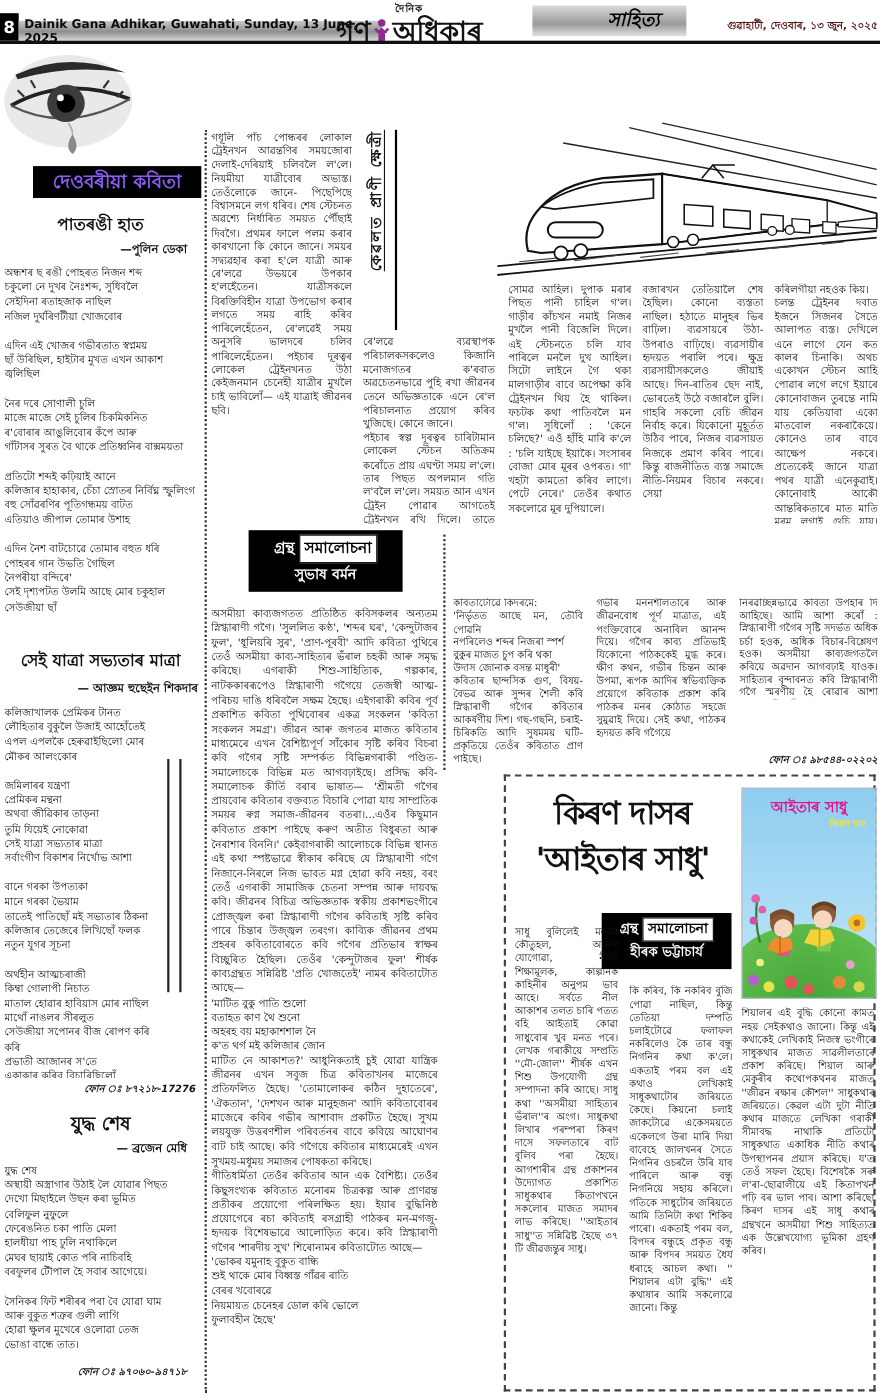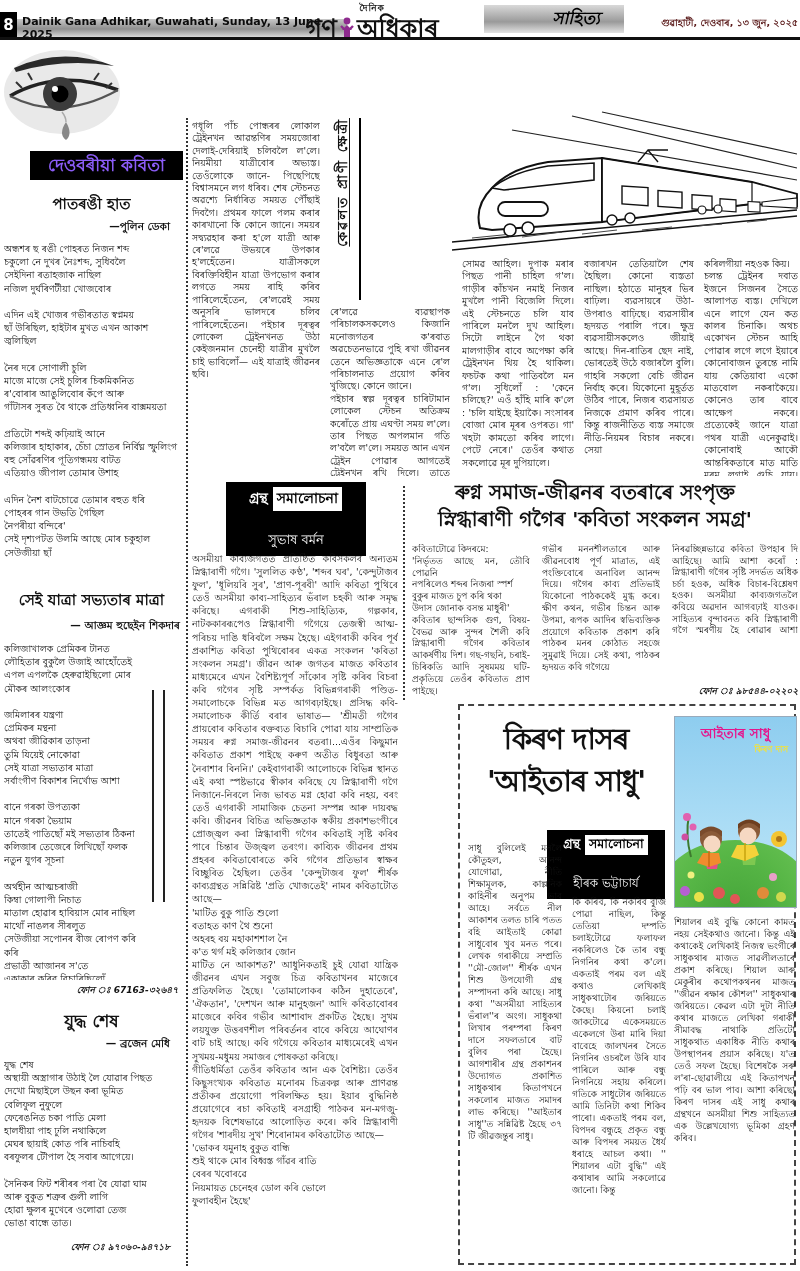--- a/index.html
+++ b/index.html
@@ -43,21 +43,21 @@
   .vdot{border-left:2px dotted #333;}
   
   .vbox{left:323px;top:118px;width:36px;height:182px;border-right:2px solid #000;
         display:flex;align-items:flex-start;justify-content:center;}
   .vbox span{writing-mode:vertical-rl;transform:rotate(180deg);font-weight:bold;
              font-size:13.5px;text-decoration:underline;letter-spacing:2px;}
   
   .badge{background:#000;color:#fff;text-align:center;padding:4px 5px 5px;box-sizing:border-box;}
   .badge .l1{font-size:14px;font-weight:bold;display:flex;align-items:center;justify-content:center;gap:4px;}
   .badge .inv{background:#fff;color:#000;padding:0 4px;border:1px solid #000;}
-  .badge .l2{font-size:13px;font-weight:normal;margin-top:18px;}
+  .badge .l2{font-size:13px;font-weight:bold;margin-top:0;}
   .rheadline{font-size:20px;font-weight:bold;text-align:center;line-height:27px;}
   
   .kbox{left:458px;top:704px;width:338px;height:561px;border:2px dashed #444;box-sizing:border-box;}
   .kheadline{font-size:29px;font-weight:bold;text-align:center;line-height:42px;letter-spacing:-1px;}
   
   .cover{left:674px;top:716px;width:121px;height:190px;
          background:linear-gradient(180deg,#8ecdef 0%,#aadcf5 55%,#bfe6f7 100%);
          overflow:hidden;border:1px solid #9ab;}
   .cover .ct{position:absolute;top:6px;left:0;width:100%;text-align:center;
              color:#e5158c;font-weight:bold;font-size:13.5px;}
@@ -168,21 +168,21 @@
 সেউজীয়া সপোনৰ বীজ ৰোপণ কৰি কৰি
 প্ৰভাতী আজানৰ স'তে
 একাকাৰ কৰিব বিচাৰিছিলোঁ
 'তেজৰে কমলাপতি পৰভাতে নিন্দ...'
 
 মোৰ ঘৰ্মাক্ত ইতিহাসৰ
 বিৱৰ্ণ পাতবোৰ লুটিয়ালে পাৰা
 সেউজ বিপ্লৱৰ এধনি নীলনদ
 যাৰ ফচল—
       এতিয়া নন্দন-বন্দন পথাৰ।</div>
-  <div class="abs pphone right" style="left:0;top:983px;width:178px;">ফোন ঃ 67163-৩২৬৪৭</div>
+  <div class="abs pphone right" style="left:0;top:983px;width:178px;">ফোন ঃ ৮৭২১৮-17276</div>
   <div class="abs dblrule" style="left:152px;top:690px;height:212px;"></div>
 
   <div class="abs ptitle center" style="left:0;top:1008px;width:183px;font-size:17px;">যুদ্ধ শেষ</div>
   <div class="abs pbyline right" style="left:0;top:1036px;width:170px;">— ব্ৰজেন মেধি</div>
   <div class="abs pbody pre" style="left:4px;top:1058px;width:178px;height:178px;">যুদ্ধ শেষ
 অস্থায়ী অস্ত্ৰাগাৰ উঠাই লৈ যোৱাৰ পিছত
 দেখো মিছাইলে উছন কৰা ভূমিত
 বেলিফুল নুফুলে
 ফেৰেঙনিত চকা পাতি মেলা
 হালধীয়া পাহ ঢুলি নথাকিলে
@@ -236,24 +236,20 @@
   <div class="abs jtext pre" style="left:584px;top:258px;width:110px;height:218px;">বজাৰখন তেতিয়ালৈ শেষ হৈছিল। কোনো ব্যস্ততা নাছিল। হঠাতে মানুহৰ ভিৰ বাঢ়িল। ব্যৱসায়ৰে উঠা-উপৰাও বাঢ়িছে। ব্যৱসায়ীৰ হৃদয়ত পৰালি পৰে। ক্ষুদ্ৰ ব্যৱসায়ীসকলেও জীয়াই আছে। দিন-ৰাতিৰ ছেদ নাই, ভোৰতেই উঠে বজাৰলৈ বুলি। গাহৰি সকলো বেচি জীৱন নিৰ্বাহ কৰে। যিকোনো মুহূৰ্তত উঠিব পাৰে, নিজৰ ব্যৱসায়ত নিজকে প্ৰমাণ কৰিব পাৰে। কিন্তু ৰাজনীতিত ব্যস্ত সমাজে নীতি-নিয়মৰ বিচাৰ নকৰে। সেয়া</div>
   <div class="abs jtext pre" style="left:704px;top:258px;width:94px;height:218px;">কৰিলগীয়া নহওক কিয়।
           চলন্ত ট্ৰেইনৰ দবাত ইজনে সিজনৰ সৈতে আলাপত ব্যস্ত। দেখিলে এনে লাগে যেন কত কালৰ চিনাকি। অথচ একোখন স্টেচন আহি পোৱাৰ লগে লগে ইয়াৰে কোনোবাজন তুৰন্তে নামি যায় কেতিয়াবা একো মাতবোল নকৰাকৈয়ে। কোনেও তাৰ বাবে আক্ষেপ নকৰে। প্ৰত্যেকেই জানে যাত্ৰা পথৰ যাত্ৰী এনেকুৱাই। কোনোবাই আকৌ আন্তৰিকতাৰে মাত মাতি মৰম লগাই গুচি যায়। সময়ে সৰকায়। এৰা-এৰি হৈ পৰে অনিবাৰ্য। তাৰ মাজতে অলপ সময়। সেই সময়খিনিকে উমাল কৰি তুলিব পৰাটোৱেই সমুহীয়া যাত্ৰাৰ সাৰ্থকতা।</div>
 
   <div class="abs badge" style="left:226px;top:482px;width:140px;">
     <div class="l1">
       <span>গ্ৰন্থ</span>
       <span class="inv">সমালোচনা</span>
     </div>
     <div class="l2">সুভাষ বৰ্মন</div>
-  </div>
-  <div class="abs rheadline" style="left:392px;top:479px;width:406px;">
-    <div>ৰুগ্ন সমাজ-জীৱনৰ বতৰাৰে সংপৃক্ত</div>
-    <div>স্নিগ্ধাৰাণী গগৈৰ 'কবিতা সংকলন সমগ্ৰ'</div>
   </div>
 
   <div class="abs jtext pre" style="left:192px;top:552px;width:206px;height:712px;font-size:9.4px;line-height:13.1px;">অসমীয়া কাব্যজগতত প্ৰতিষ্ঠিত কবিসকলৰ অন্যতম স্নিগ্ধাৰাণী গগৈ। 'সুললিত কণ্ঠ', 'শব্দৰ ঘৰ', 'কেন্দুটাজৰ ফুল', 'ধূলিয়ৰি সুৰ', 'প্ৰাণ-পূৰবী' আদি কবিতা পুথিৰে তেওঁ অসমীয়া কাব্য-সাহিত্যৰ ভঁৰাল চহকী আৰু সমৃদ্ধ কৰিছে। এগৰাকী শিশু-সাহিত্যিক, গল্পকাৰ, নাটককাৰৰূপেও স্নিগ্ধাৰাণী গগৈয়ে তেজস্বী আত্ম-পৰিচয় দাঙি ধৰিবলৈ সক্ষম হৈছে। এইগৰাকী কবিৰ পূৰ্ব প্ৰকাশিত কবিতা পুথিবোৰৰ একত্ৰ সংকলন 'কবিতা সংকলন সমগ্ৰ'। জীৱন আৰু জগতৰ মাজত কবিতাৰ মাধ্যমেৰে এখন বৈশিষ্ট্যপূৰ্ণ সাঁকোৰ সৃষ্টি কৰিব বিচৰা কবি গগৈৰ সৃষ্টি সম্পৰ্কত বিভিন্নগৰাকী পণ্ডিত-সমালোচকে বিভিন্ন মত আগবঢ়াইছে। প্ৰসিদ্ধ কবি-সমালোচক কীৰ্তি বৰাৰ ভাষাত— 'শ্ৰীমতী গগৈৰ প্ৰায়বোৰ কবিতাৰ বক্তব্যত বিচাৰি পোৱা যায় সাম্প্ৰতিক সময়ৰ ৰুগ্ন সমাজ-জীৱনৰ বতৰা।...এওঁৰ কিছুমান কবিতাত প্ৰকাশ পাইছে কৰুণ অতীত বিধুৰতা আৰু নৈৰাশাৰ বিননি।' কেইবাগৰাকী আলোচকে বিভিন্ন স্থানত এই কথা স্পষ্টভাৱে স্বীকাৰ কৰিছে যে স্নিগ্ধাৰাণী গগৈ নিজানে-নিৰলে নিজ ভাবত মগ্ন হোৱা কবি নহয়, বৰং তেওঁ এগৰাকী সামাজিক চেতনা সম্পন্ন আৰু দায়বদ্ধ কবি। জীৱনৰ বিচিত্ৰ অভিজ্ঞতাক স্বকীয় প্ৰকাশভংগীৰে প্ৰোজ্জ্বল কৰা স্নিগ্ধাৰাণী গগৈৰ কবিতাই সৃষ্টি কৰিব পাৰে চিন্তাৰ উজ্জ্বল তৰংগ। কাব্যিক জীৱনৰ প্ৰথম প্ৰহৰৰ কবিতাবোৰতে কবি গগৈৰ প্ৰতিভাৰ স্বাক্ষৰ বিচ্ছুৰিত হৈছিল। তেওঁৰ 'কেন্দুটাজৰ ফুল' শীৰ্ষক কাব্যগ্ৰন্থত সন্নিৱিষ্ট 'প্ৰতি খোজতেই' নামৰ কবিতাটোত আছে—
 'মাটিত বুকু পাতি শুলো
 বতাহত কাণ থৈ শুনো
 অহৰহ বয় মহাকাশশাল নৈ
 ক'ত থৰ্গ মই কলিজাৰ জোন
 মাটিত নে আকাশত?' আধুনিকতাই চুই যোৱা যান্ত্ৰিক জীৱনৰ এখন সবুজ চিত্ৰ কবিতাখনৰ মাজেৰে প্ৰতিফলিত হৈছে। 'তোমালোকৰ কঠিন দুহাতেৰে', 'ঐকতান', 'দেশখন আৰু মানুহজন' আদি কবিতাবোৰৰ মাজেৰে কবিৰ গভীৰ আশাবাদ প্ৰকটিত হৈছে। সুখম লয়যুক্ত উত্তৰণশীল পৰিবৰ্তনৰ বাবে কবিয়ে আঘোণৰ বাট চাই আছে। কবি গগৈয়ে কবিতাৰ মাধ্যমেৰেই এখন সুখময়-মধুময় সমাজৰ পোষকতা কৰিছে।
 গীতিধৰ্মিতা তেওঁৰ কবিতাৰ আন এক বৈশিষ্ট্য। তেওঁৰ কিছুসংখ্যক কবিতাত মনোৰম চিত্ৰকল্প আৰু প্ৰাণৱন্ত প্ৰতীকৰ প্ৰয়োগো পৰিলক্ষিত হয়। ইয়াৰ বুদ্ধিনিষ্ঠ প্ৰয়োগেৰে ৰচা কবিতাই ৰসগ্ৰাহী পাঠকৰ মন-মগজু-হৃদয়ক বিশেষভাৱে আলোড়িত কৰে। কবি স্নিগ্ধাৰাণী গগৈৰ 'শাৰদীয় সুখ' শিৰোনামৰ কবিতাটোত আছে—
 'ভোকৰ যমুনাহ বুকুত বান্ধি

